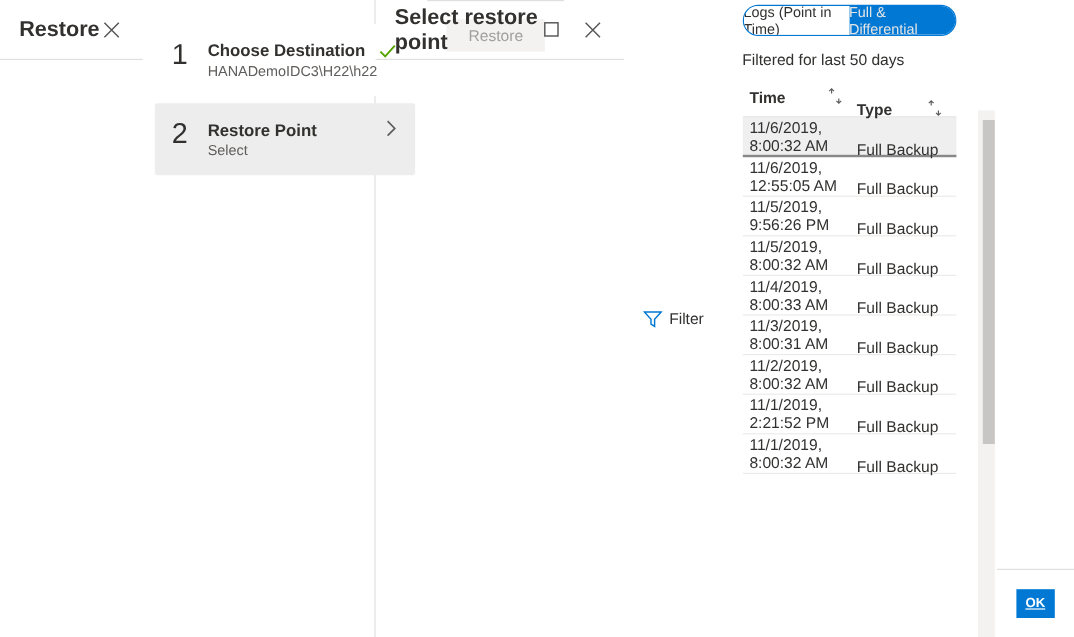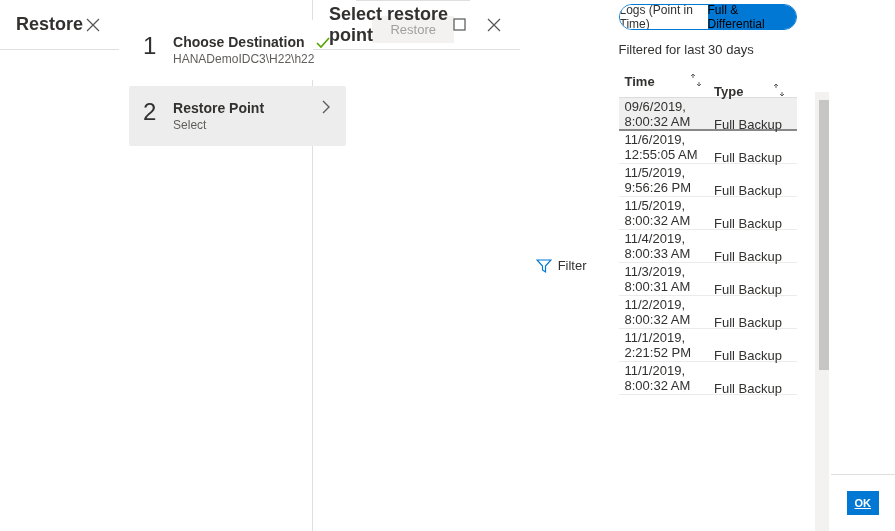--- a/index.html
+++ b/index.html
@@ -138,21 +138,21 @@
     }
     .pill {
       flex: 1;
       display: flex;
       align-items: center;
       justify-content: center;
       font-size: 12px;
       cursor: pointer;
     }
     .pill.inactive { color: #323130; background: #fff; }
-    .pill.activep { background: #0078d4; color: #000000; }
+    .pill.activep { background: #0078d4; color: #e5e5e5; }
     .filtered-txt {
       padding: 12px 16px 8px 16px;
       font-size: 13px;
       color: #323130;
     }
     .tbl {
       margin: 0 16px;
     }
     .tbl-head, .tbl-row {
       display: flex;
@@ -273,21 +273,21 @@
       </svg>
     <span>Filter</span>
   </div>
 
   <div style="position:relative; padding-right:18px;">
     <div class="pill-row">
       <div class="pill inactive">Logs (Point in Time)</div>
       <div class="pill activep">Full &amp; Differential</div>
     </div>
 
-    <div class="filtered-txt">Filtered for last 30 days</div>
+    <div class="filtered-txt">Filtered for last 50 days</div>
 
     <div class="tbl">
       <div class="tbl-head">
         <div class="col-time">
           <span>Time</span>
           <span class="sort-icon">
             <svg width="12" height="14" viewBox="0 0 12 14">
                 <path d="M3 5 L3 1 M1 3 L3 1 L5 3 M9 9 L9 13 M7 11 L9 13 L11 11" stroke="#605e5c" stroke-width="1" fill="none"></path>
               </svg>
           </span>
@@ -296,21 +296,21 @@
           <span>Type</span>
           <span class="sort-icon">
             <svg width="12" height="14" viewBox="0 0 12 14">
                 <path d="M3 5 L3 1 M1 3 L3 1 L5 3 M9 9 L9 13 M7 11 L9 13 L11 11" stroke="#605e5c" stroke-width="1" fill="none"></path>
               </svg>
           </span>
         </div>
       </div>
       <div id="rows-container">
           <div class="tbl-row selected">
-            <div class="col-time">09/6/2019, 8:00:32 AM</div>
+            <div class="col-time">11/6/2019, 8:00:32 AM</div>
             <div class="col-type">Full Backup</div>
           </div>
           <div class="tbl-row">
             <div class="col-time">11/6/2019, 12:55:05 AM</div>
             <div class="col-type">Full Backup</div>
           </div>
           <div class="tbl-row">
             <div class="col-time">11/5/2019, 9:56:26 PM</div>
             <div class="col-type">Full Backup</div>
           </div>

